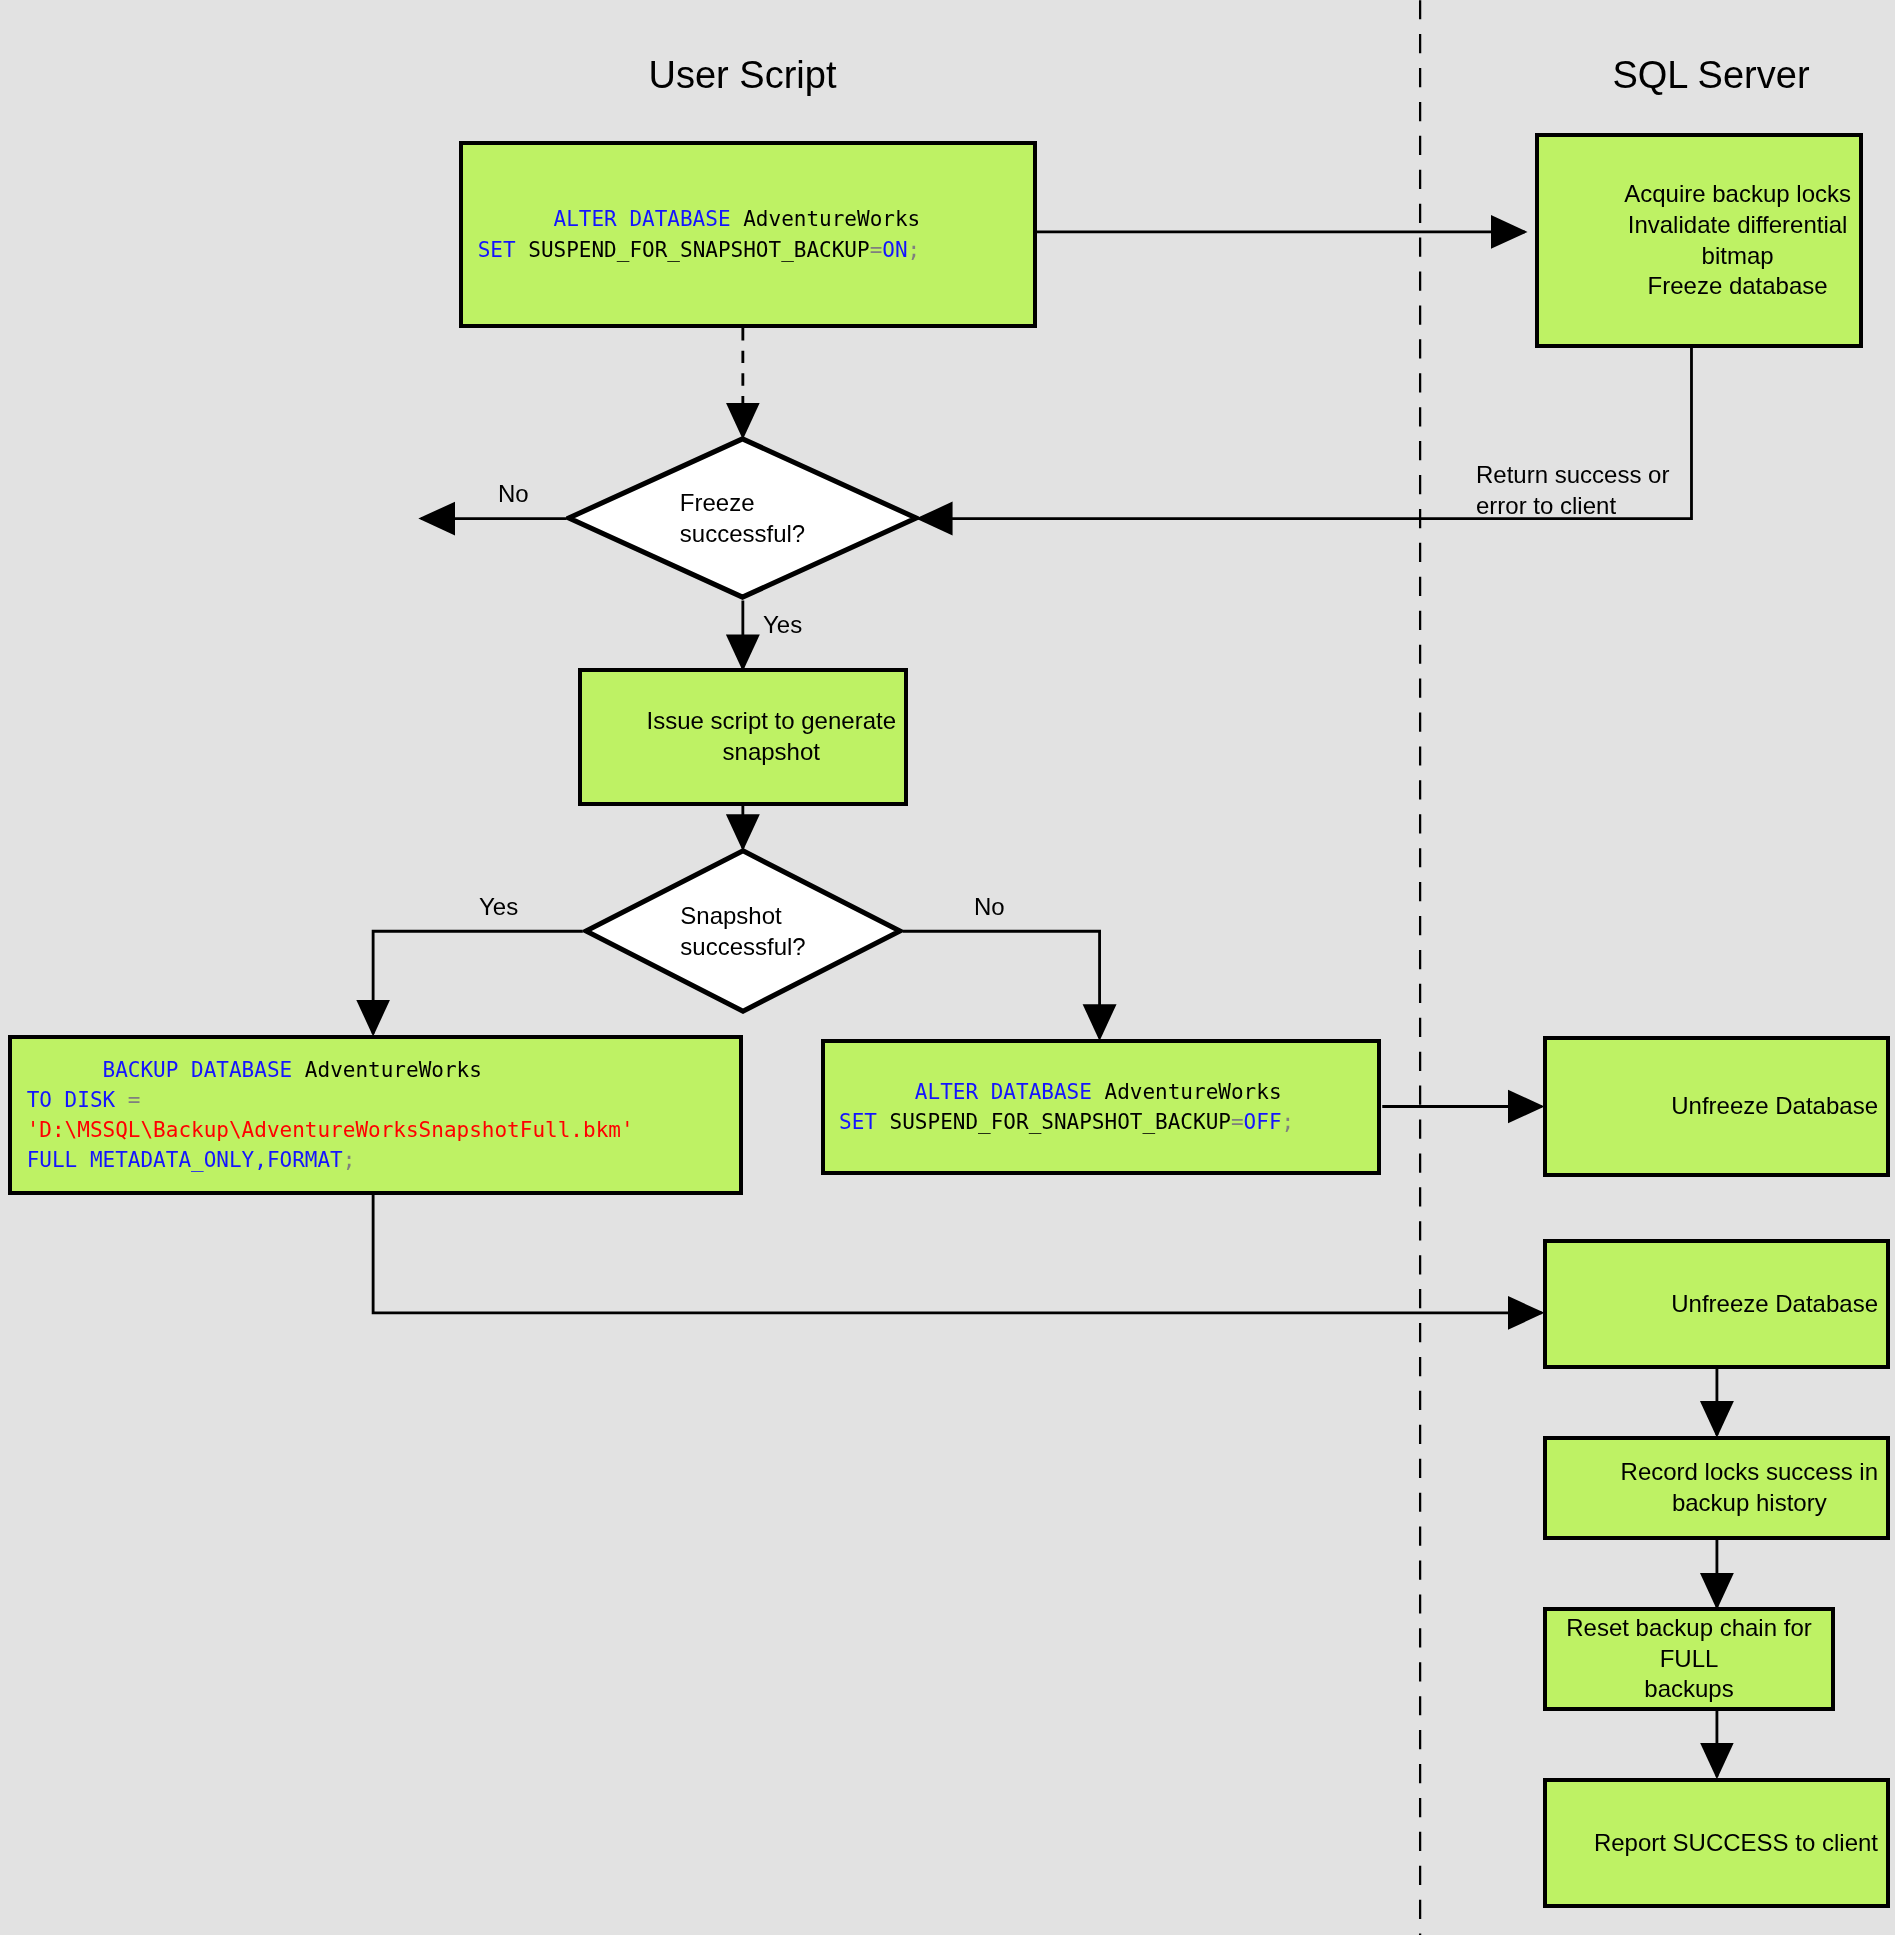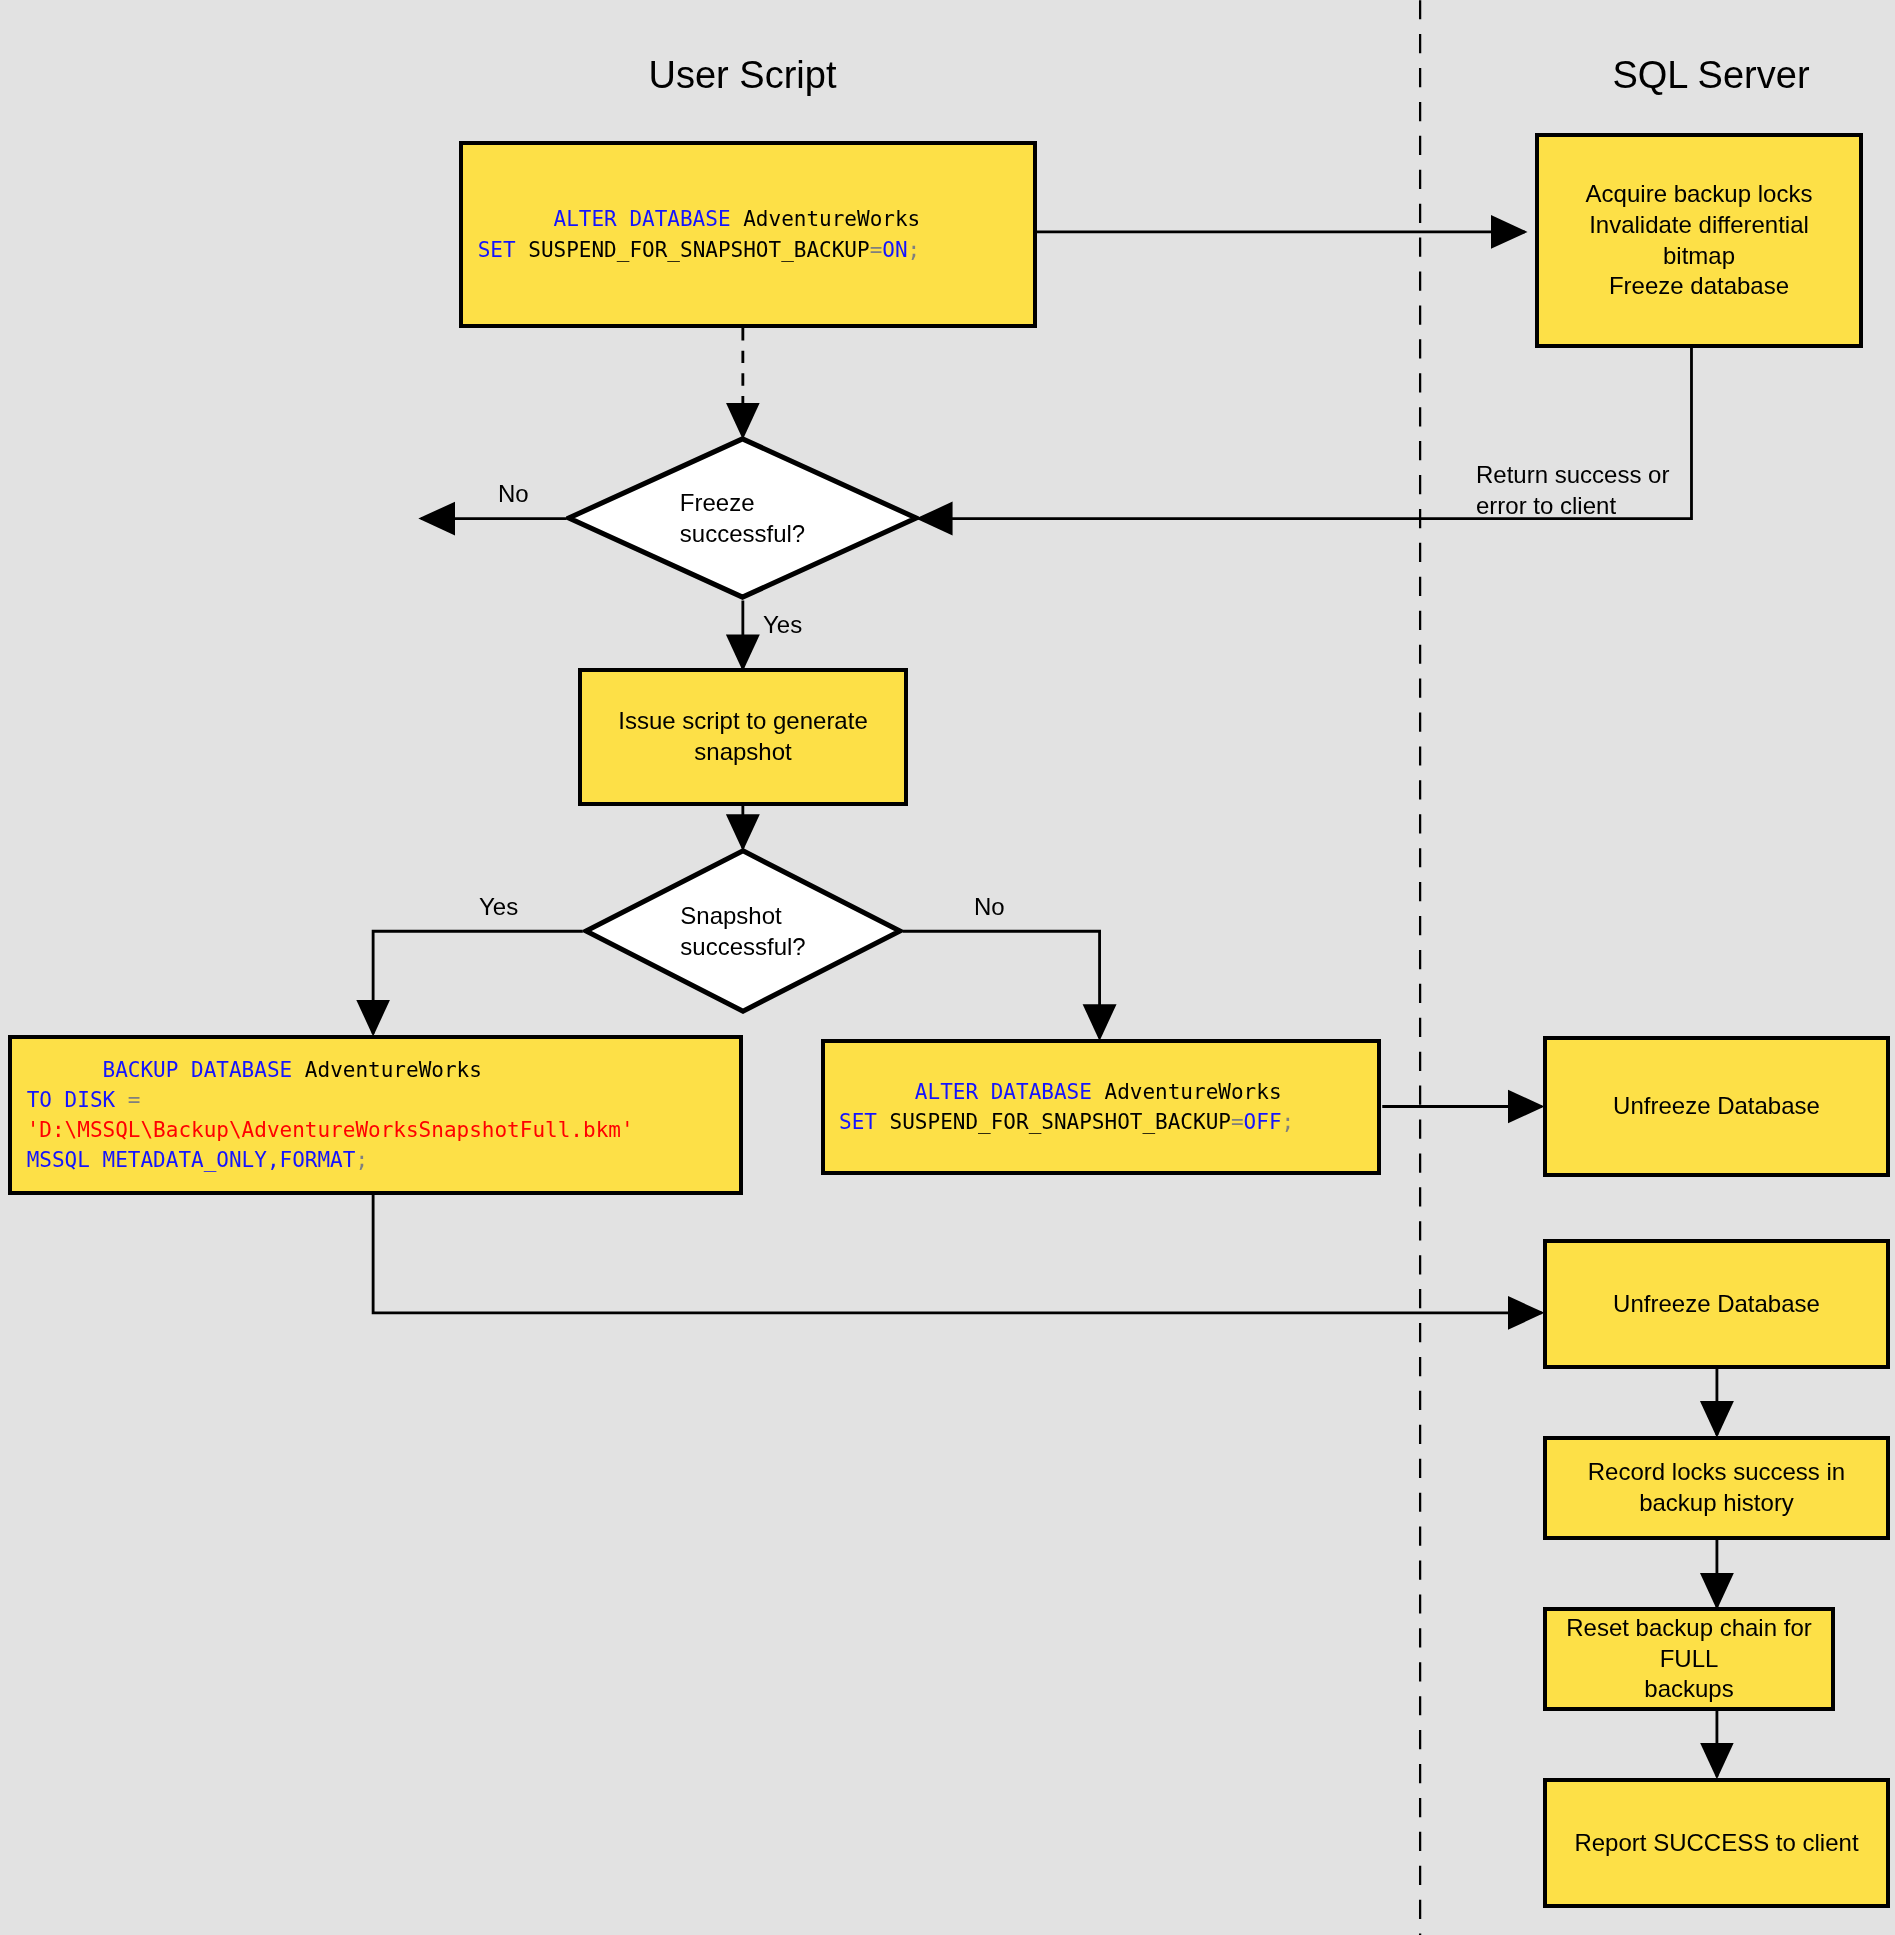--- a/index.html
+++ b/index.html
@@ -26,26 +26,26 @@
   .lane-title {
     position: absolute;
     font-size: 38px;
     color: #000;
     white-space: nowrap;
     text-align: center;
     font-weight: 400;
   }
   .node {
     position: absolute;
-    background: #fde047;
+    background: #bef264;
     border: 4px solid #000000;
     box-sizing: border-box;
     display: flex;
     align-items: center;
-    justify-content: center;
+    justify-content: flex-end;
     text-align: center;
   }
   .node .txt {
     font-size: 24px;
     line-height: 1.28;
     color: #000;
     padding: 0 8px;
   }
   .code {
     font-family: "DejaVu Sans Mono", monospace;
@@ -176,21 +176,21 @@
     </svg>
     <div class="diamond-label" style="white-space:pre-line;">Snapshot
 successful?</div>
   </div>
 
   <div class="node" style="left:8px; top:1035px; width:735px; height:160px;">
     <div class="code">
       <span class="kw">BACKUP DATABASE </span><span class="id">AdventureWorks</span>
 <span class="kw">TO DISK </span><span class="op">=</span>
 <span class="str">'D:\MSSQL\Backup\AdventureWorksSnapshotFull.bkm'</span>
-<span class="kw">MSSQL METADATA_ONLY,FORMAT</span><span class="op">;</span>
+<span class="kw">FULL METADATA_ONLY,FORMAT</span><span class="op">;</span>
     </div>
   </div>
 
   <div class="node" style="left:821px; top:1039px; width:560px; height:136px;">
     <div class="code" style="padding-left:14px;">
       <span class="kw">ALTER DATABASE </span><span class="id">AdventureWorks</span>
 <span class="kw">SET </span><span class="id">SUSPEND_FOR_SNAPSHOT_BACKUP</span><span class="op">=</span><span class="kw">OFF</span><span class="op">;</span>
     </div>
   </div>
 

